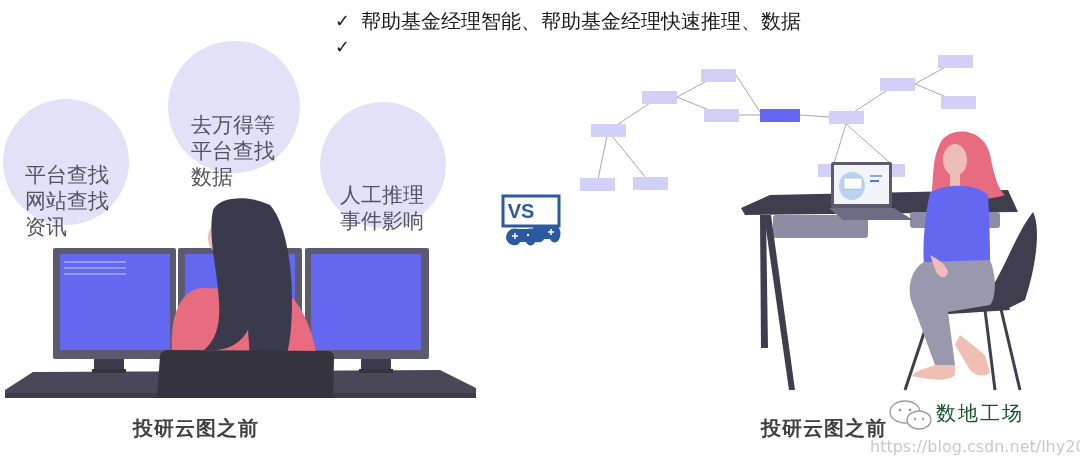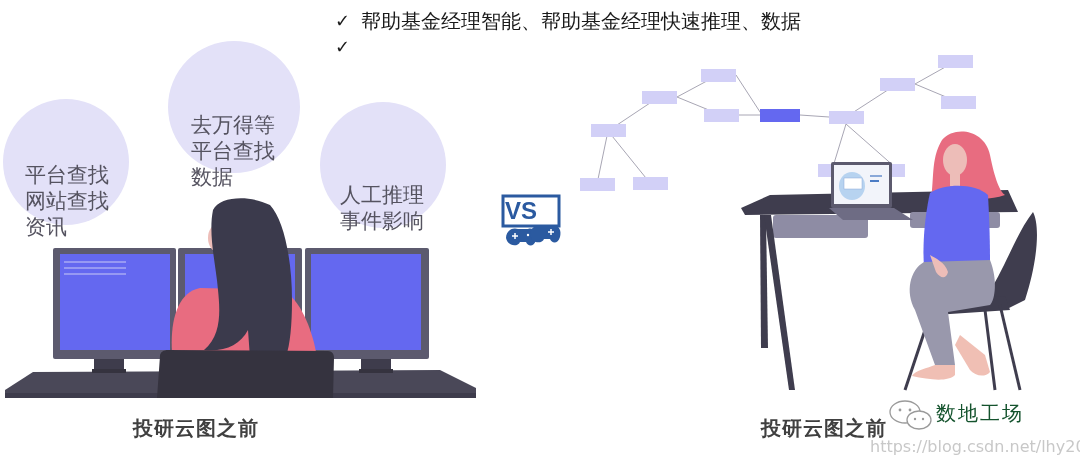--- a/index.html
+++ b/index.html
@@ -86,21 +86,21 @@
 
 <div class="abs" style="left:500px;top:193px;width:64px;height:58px;">
   <svg width="64" height="58" viewBox="0 0 64 58" style="position:static;">
     <rect x="3" y="3" width="56" height="30" fill="none" stroke="#2B5AA0" stroke-width="3"></rect>
     <path d="M6,45 C6,38 12,34 18,36 L28,36 C34,34 38,40 36,47 C34,54 28,54 26,49 L20,49 C18,54 8,54 6,45 Z" fill="#2B5AA0"></path>
     <path d="M30,42 C30,35 36,31 42,33 L52,33 C58,31 62,37 60,44 C58,51 52,51 50,46 L44,46 C42,51 32,51 30,42 Z" fill="#2B5AA0"></path>
     <path d="M12,43 h6 M15,40 v6" stroke="#ffffff" stroke-width="1.5"></path>
     <circle cx="28" cy="42" r="1.2" fill="#fff"></circle>
     <path d="M48,39 h6 M51,36 v6" stroke="#ffffff" stroke-width="1.5"></path>
   </svg>
-  <div style="position:absolute;left:3px;top:5px;width:36px;text-align:center;font-weight:bold;font-size:24px;line-height:26px;color:#2B5AA0;font-family:'Liberation Sans',sans-serif;">VS</div>
+  <div style="position:absolute;left:3px;top:5px;width:36px;text-align:center;font-weight:bold;font-size:20px;line-height:26px;color:#2B5AA0;font-family:'Liberation Sans',sans-serif;">VS</div>
 </div>
 
 <svg width="1080" height="463" viewBox="0 0 1080 463">
 
   <g stroke="#A8A6B4" stroke-width="1" fill="none">
     <line x1="608" y1="131" x2="659" y2="97"></line>
     <line x1="608" y1="131" x2="597" y2="184"></line>
     <line x1="608" y1="131" x2="650" y2="183"></line>
     <line x1="677" y1="97" x2="718" y2="75"></line>
     <line x1="677" y1="97" x2="721" y2="115"></line>

